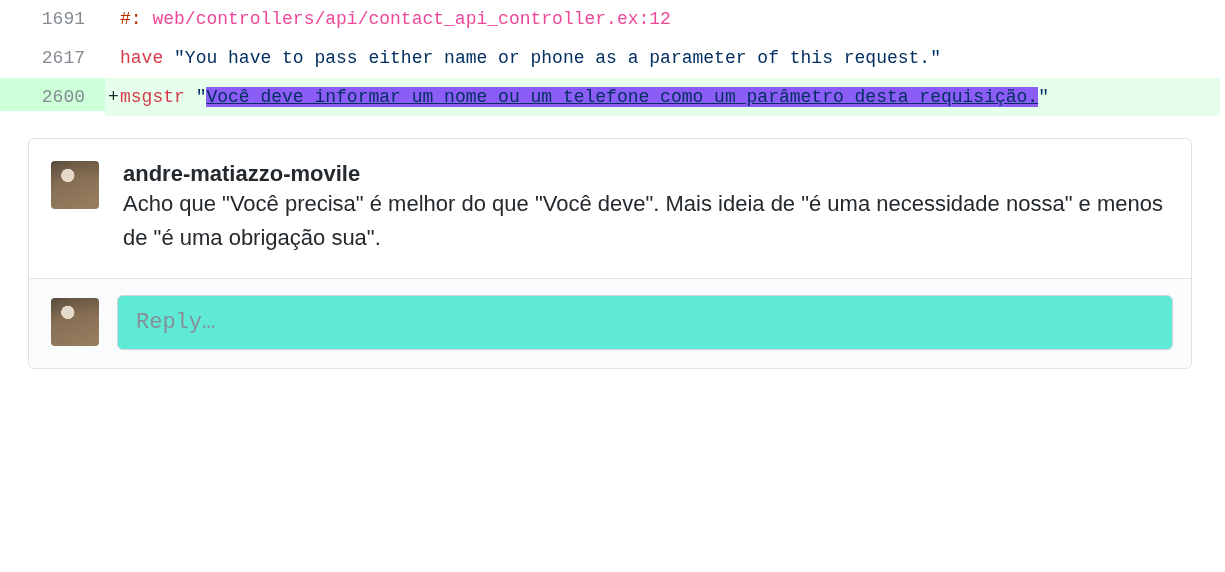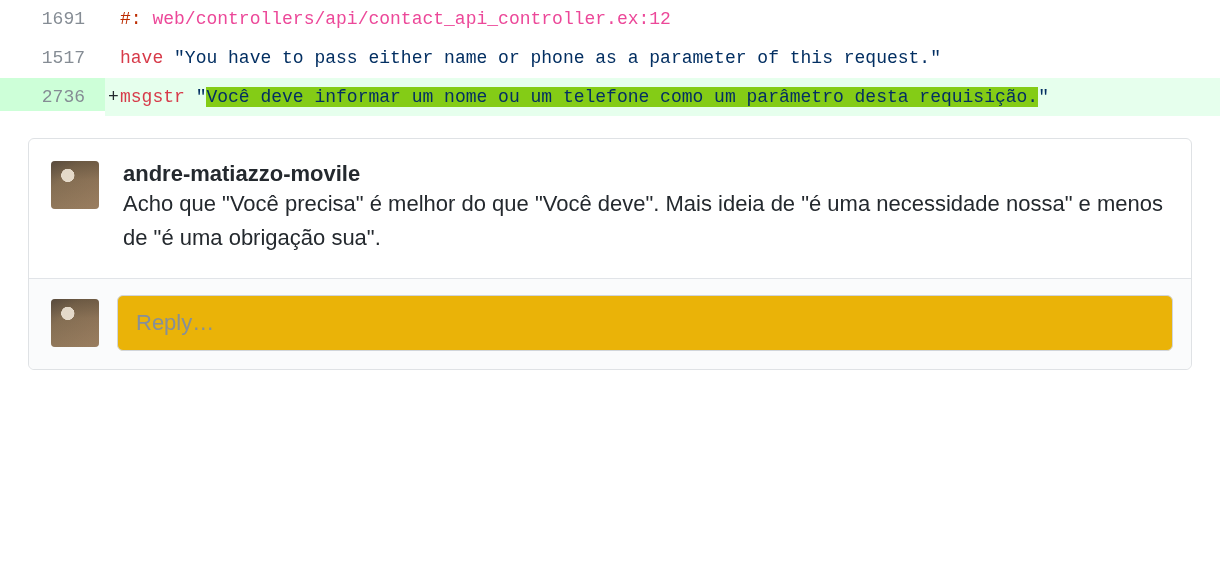--- a/index.html
+++ b/index.html
@@ -37,21 +37,21 @@
       width: 12px;
       margin-left: -12px;
     }
     .bg-normal { background: #fff; }
     .bg-added { background: #e6ffed; }
     .bg-added-num { background: #cdffd8; }
     .tok-str { color: #032f62; }
     .tok-key { color: #d73a49; }
     .tok-red { color: #bd2c00; }
     .tok-path { color: #ec4899; }
-    .tok-added-mark { background: #84cc16; }
+    .tok-added-mark { background: #8b5cf6; text-decoration: underline; }
     .comment-thread {
       margin: 22px 28px 6px 28px;
       border: 1px solid #dfe2e5;
       border-radius: 6px;
       background: #fff;
     }
     .comment {
       padding: 22px 22px 22px 22px;
       display: flex;
       align-items: flex-start;
@@ -115,42 +115,42 @@
       border-bottom-left-radius: 6px;
       border-bottom-right-radius: 6px;
     }
     .reply-input {
       flex: 1;
       border: 1px solid #d1d5da;
       border-radius: 6px;
       padding: 14px 18px;
       font-size: 22px;
       color: #586069;
-      background: #eab308;
+      background: #5eead4;
       outline: none;
-      font-family: Liberation Sans, sans-serif;
+      font-family: Liberation Mono, monospace;
     }
     .reply-input::placeholder { color: #868f99; }
   </style>
 </head>
 <body>
 
 <div class="diff-container">
 
   <div id="diff-lines">
       <div class="diff-line">
         <div class="line-num">1691</div>
         <div class="line-content bg-normal"><span class="marker"> </span><span class="tok-red">#:</span><span> </span><span class="tok-path">web/controllers/api/contact_api_controller.ex:12</span></div>
       </div>
       <div class="diff-line">
-        <div class="line-num">1517</div>
+        <div class="line-num">2617</div>
         <div class="line-content bg-normal"><span class="marker"> </span><span class="tok-key">have</span><span> </span><span class="tok-str">"You have to pass either name or phone as a parameter of this request."</span></div>
       </div>
       <div class="diff-line">
-        <div class="line-num bg-added-num">2736</div>
+        <div class="line-num bg-added-num">2600</div>
         <div class="line-content bg-added"><span class="marker">+</span><span class="tok-key">msgstr</span><span> </span><span class="tok-str">"</span><span class="tok-str tok-added-mark">Você deve informar um nome ou um telefone como um parâmetro desta requisição.</span><span class="tok-str">"</span></div>
       </div>
     </div>
 
   <div class="comment-thread">
 
     <div class="comment">
       <div class="avatar"></div>
       <div class="comment-body">
         <div class="comment-header">

